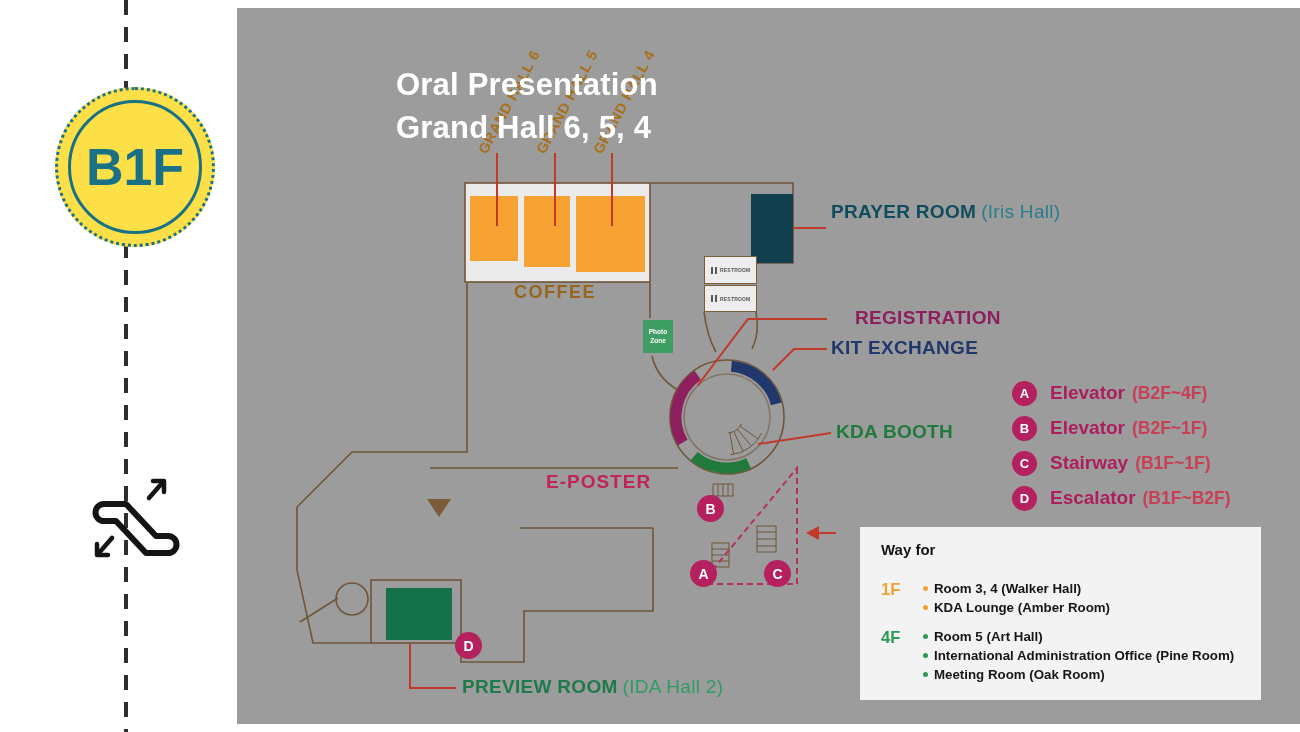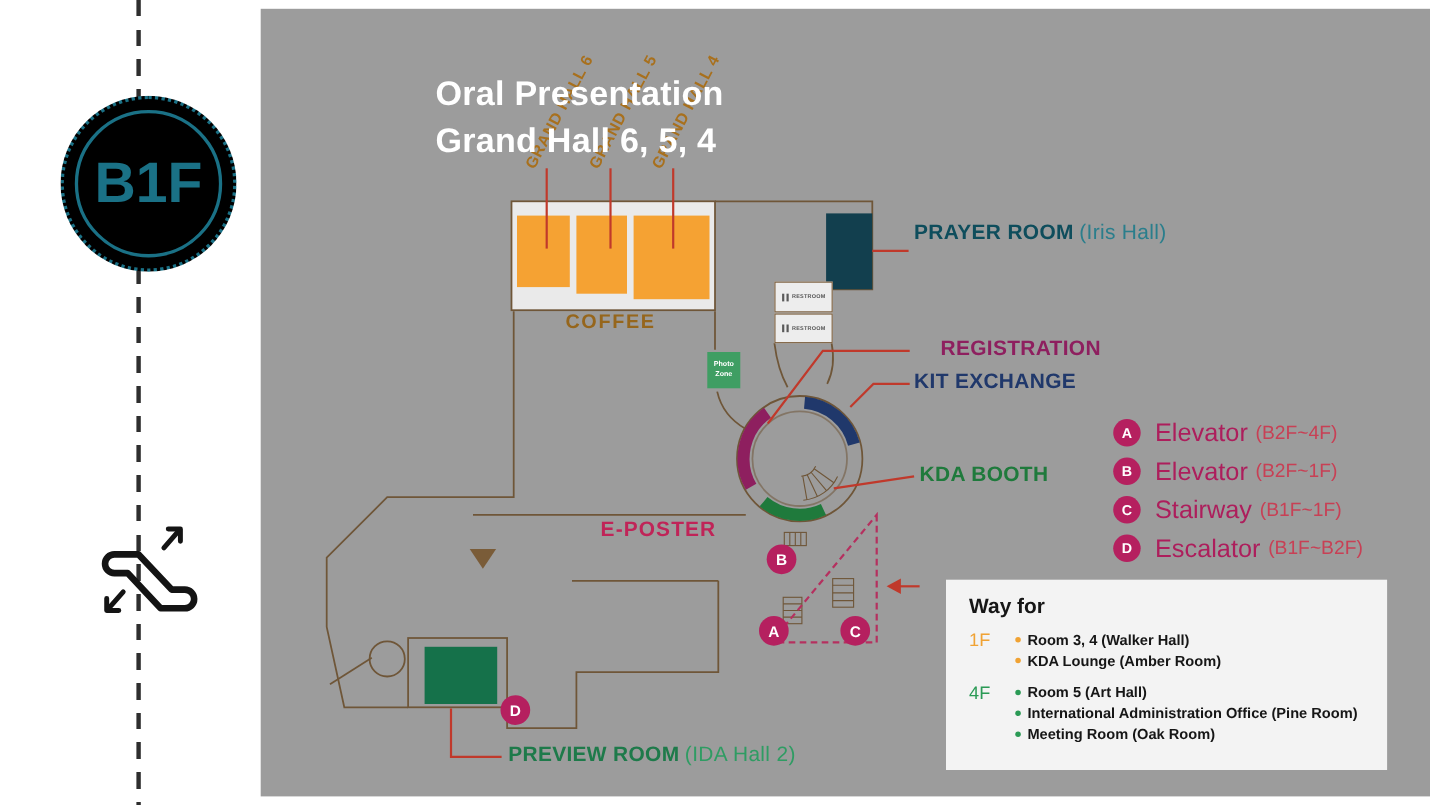--- a/index.html
+++ b/index.html
@@ -4,21 +4,21 @@
 <style>
   *{margin:0;padding:0;box-sizing:border-box}
   html,body{width:1300px;height:732px;background:#fff;overflow:hidden;
     font-family:"Liberation Sans","DejaVu Sans",sans-serif}
   .stage{position:relative;width:1300px;height:732px}
 
   
   .dash-line{position:absolute;left:124px;top:0;width:4px;height:732px;z-index:1;
     background:repeating-linear-gradient(to bottom,#2e2e2e 0 15px,transparent 15px 27px)}
   .b1f-badge{position:absolute;left:55px;top:87px;width:160px;height:160px;border-radius:50%;
-    background:#000000;border:3px dotted #1a7186;display:flex;align-items:center;justify-content:center;z-index:2}
+    background:#fde047;border:3px dotted #1a7186;display:flex;align-items:center;justify-content:center;z-index:2}
   .b1f-inner{width:134px;height:134px;border-radius:50%;border:3px solid #1a7186;
     display:flex;align-items:center;justify-content:center}
   .b1f-inner span{font-size:52px;font-weight:800;color:#1a7186}
   .escalator{position:absolute;left:74px;top:468px;z-index:2}
 
   
   .map-bg{position:absolute;left:237px;top:8px;width:1063px;height:716px;background:#9c9c9c;z-index:1}
   svg.plan{position:absolute;left:0;top:0;z-index:2;pointer-events:none}
 
   
@@ -51,28 +51,28 @@
     font-size:6.5px;font-weight:700;line-height:1.35;text-align:center}
 
   .marker{position:absolute;width:27px;height:27px;border-radius:50%;background:#b5205f;color:#fff;
     display:flex;align-items:center;justify-content:center;font-size:14px;font-weight:700;z-index:7}
   .mk-b{left:697px;top:495px}.mk-a{left:690px;top:560px}.mk-c{left:764px;top:560px}.mk-d{left:455px;top:632px}
 
   .legend{position:absolute;left:1012px;top:380px;z-index:6}
   .legend-row{display:flex;align-items:center;height:26px;margin-bottom:9px}
   .legend-dot{width:25px;height:25px;border-radius:50%;background:#b5205f;color:#fff;font-weight:700;
     font-size:13px;display:flex;align-items:center;justify-content:center;margin-right:13px;flex:0 0 25px}
-  .legend-name{color:#ad1e5c;font-size:23px;font-weight:400;margin-right:7px}
-  .legend-range{color:#c84055;font-size:17.5px;font-weight:400}
+  .legend-name{color:#ad1e5c;font-size:19px;font-weight:700;margin-right:7px}
+  .legend-range{color:#c84055;font-size:17.5px;font-weight:700}
 
   .wayfor{position:absolute;left:860px;top:527px;width:401px;height:173px;z-index:5;
     background:rgba(246,246,246,.97);padding:14px 18px 10px 21px}
-  .wf-title{font-size:19px;font-weight:700;color:#161616;margin-bottom:9px}
+  .wf-title{font-size:15px;font-weight:700;color:#161616;margin-bottom:21px}
   .wf-section{display:flex;margin-bottom:9px}
-  .wf-floor{width:42px;font-size:16.5px;font-weight:400;padding-top:1px;flex:0 0 42px}
+  .wf-floor{width:42px;font-size:16.5px;font-weight:700;padding-top:1px;flex:0 0 42px}
   .wf-1f{color:#f0a233}.wf-4f{color:#2a9a55}
   .wf-row{display:flex;align-items:baseline;font-size:13.3px;color:#161616;line-height:1.45;font-weight:700}
   .bullet{width:5px;height:5px;border-radius:50%;margin-right:6px;flex:0 0 5px;transform:translateY(-2px)}
   .b1f{background:#f0a233}.b4f{background:#2a9a55}
 </style>
 </head>
 <body>
 
 <div class="stage">
 

